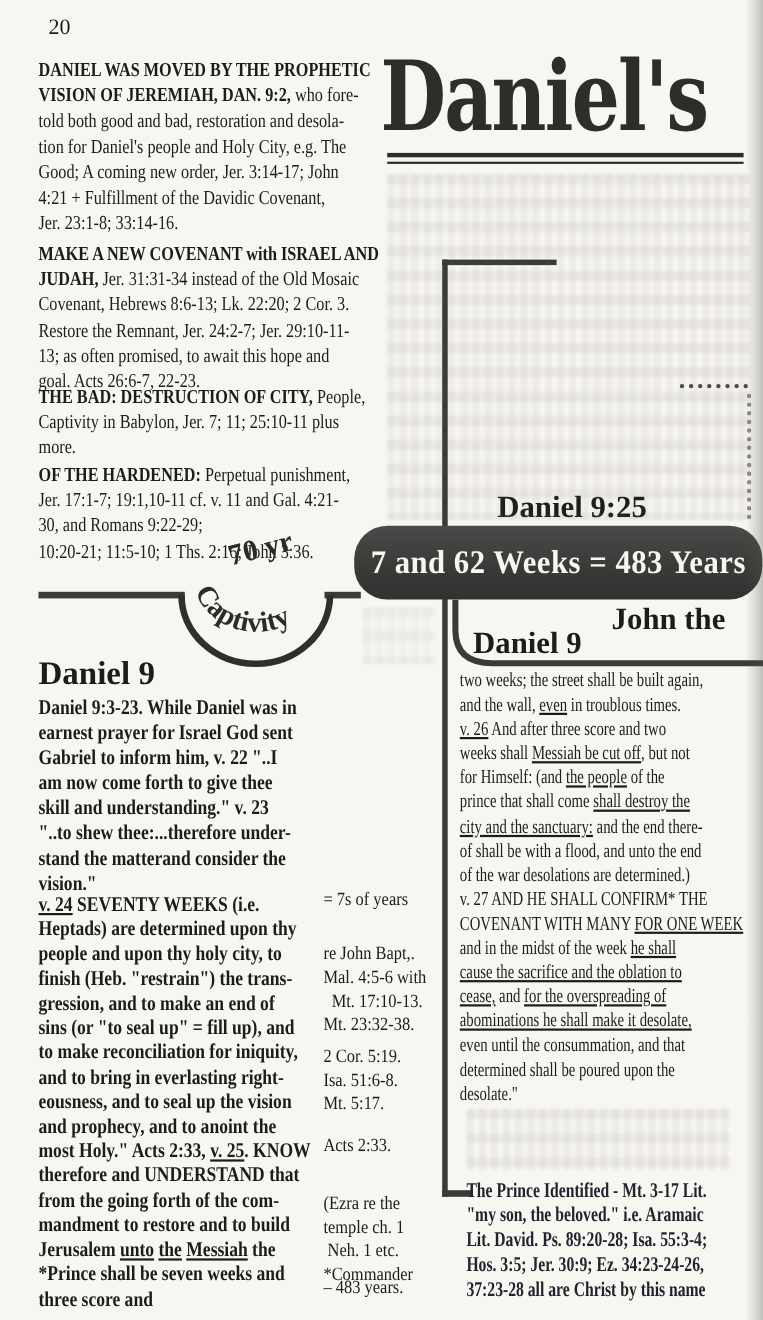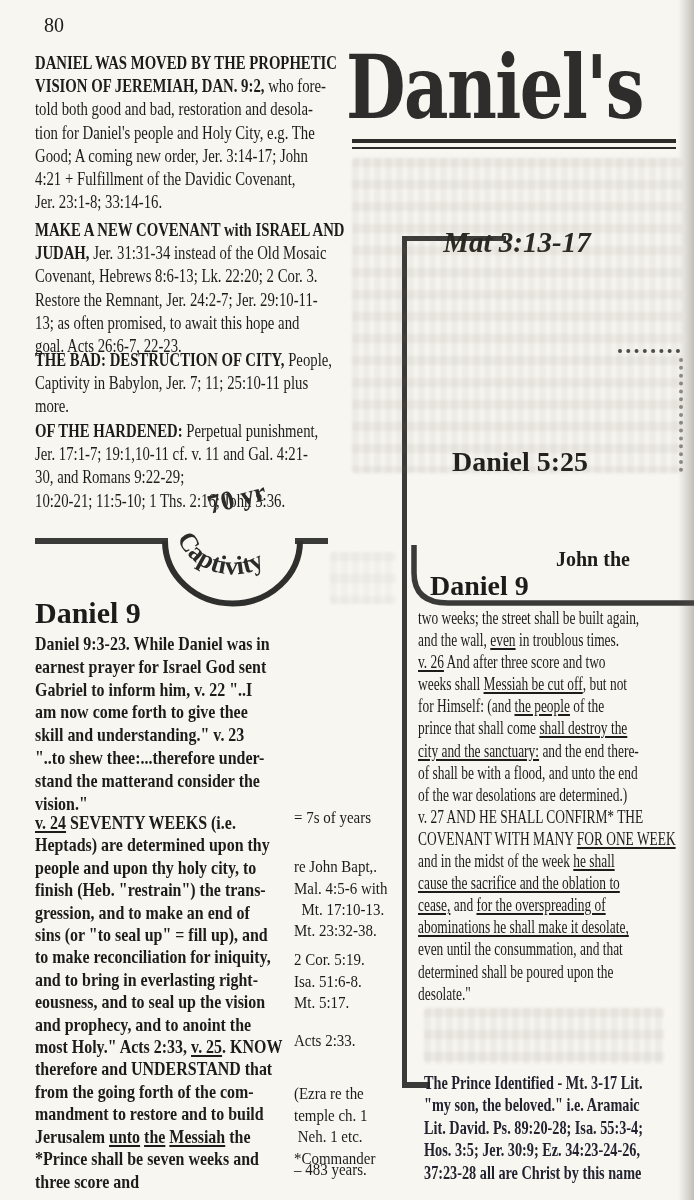--- a/index.html
+++ b/index.html
@@ -42,21 +42,21 @@
     top:0;right:0;width:16px;height:1200px;
     background:linear-gradient(to right, rgba(88,84,78,0) 0%, rgba(88,84,78,.18) 55%, rgba(88,84,78,.34) 100%);
   }
   .navy{color:#232330;}
 </style>
 </head>
 <body>
 
 <div id="page">
 
-  <div class="abs" style="left:44px;top:14px;font-size:20px;">80</div>
+  <div class="abs" style="left:44px;top:14px;font-size:20px;">20</div>
 
   <div class="abs lines cond" style="left:35px;top:52px;width:400px;font-size:18px;line-height:23.2px;transform:scaleX(.82);"><b>DANIEL WAS MOVED BY THE PROPHETIC</b>
 <b>VISION OF JEREMIAH, DAN. 9:2,</b>  who fore-
 told both good and bad, restoration and desola-
 tion for Daniel's people and Holy City, e.g. The
 Good; A coming new order, Jer. 3:14-17; John
 4:21 + Fulfillment of the Davidic Covenant,
 Jer. 23:1-8; 33:14-16.</div>
   <div class="abs lines cond" style="left:35px;top:219px;width:400px;font-size:18px;line-height:23.2px;transform:scaleX(.82);"><b>MAKE A NEW COVENANT with ISRAEL AND</b>
 <b>JUDAH,</b> Jer. 31:31-34 instead of the Old Mosaic
@@ -85,30 +85,32 @@
 
   <div class="abs bigtitle" style="left:346px;top:42px;width:460px;">Daniel's</div>
   <div class="abs rule" style="left:352px;top:139px;width:324px;height:4px;"></div>
   <div class="abs rule" style="left:352px;top:147px;width:324px;height:2px;"></div>
 
   <div class="abs ink" style="left:402px;top:236px;width:104px;height:5px;"></div>
   <div class="abs ink" style="left:402px;top:236px;width:5px;height:852px;"></div>
   <div class="abs ink" style="left:402px;top:1082px;width:28px;height:6px;"></div>
 
   <div class="abs" style="left:408px;top:222px;width:278px;text-align:center;">
-    <div class="goditalic" style="margin-top:4px;margin-right:60px;">Mat 3:13-17</div>
   </div>
   <div class="abs dots-h" style="left:618px;top:349px;width:62px;height:0;"></div>
   <div class="abs dots-v" style="left:679px;top:358px;width:0;height:114px;"></div>
 
-  <div class="abs b" style="left:452px;top:446px;font-size:28px;">Daniel 5:25</div>
+  <div class="abs b" style="left:452px;top:446px;font-size:28px;">Daniel 9:25</div>
+  <div class="abs banner" style="left:322px;top:478px;width:371px;height:67px;">
+    <div class="banner-inner">7 and 62 Weeks = 483 Years</div>
+  </div>
   <svg class="abs" style="left:406px;top:545px;" width="288" height="66" viewBox="0 0 288 66">
     <path d="M8,0 L8,28 Q8,58 42,58 L288,58" fill="none" stroke="#3a3a38" stroke-width="5.5"></path>
   </svg>
-  <div class="abs b" style="left:556px;top:548px;font-size:20px;">John the</div>
+  <div class="abs b" style="left:556px;top:548px;font-size:28px;">John the</div>
   <div class="abs b" style="left:430px;top:570px;font-size:28px;">Daniel 9</div>
 
   <div class="abs b" style="left:35px;top:596px;font-size:30px;">Daniel 9</div>
   <div class="abs lines cond b" style="left:35px;top:633px;width:340px;font-size:19px;line-height:22.8px;transform:scaleX(.84);">Daniel 9:3-23. While Daniel was in
 earnest prayer for Israel God sent
 Gabriel to inform him, v. 22 "..I
 am now come forth to give thee
 skill and understanding." v. 23
 "..to shew thee:...therefore under-
 stand the matterand consider the

